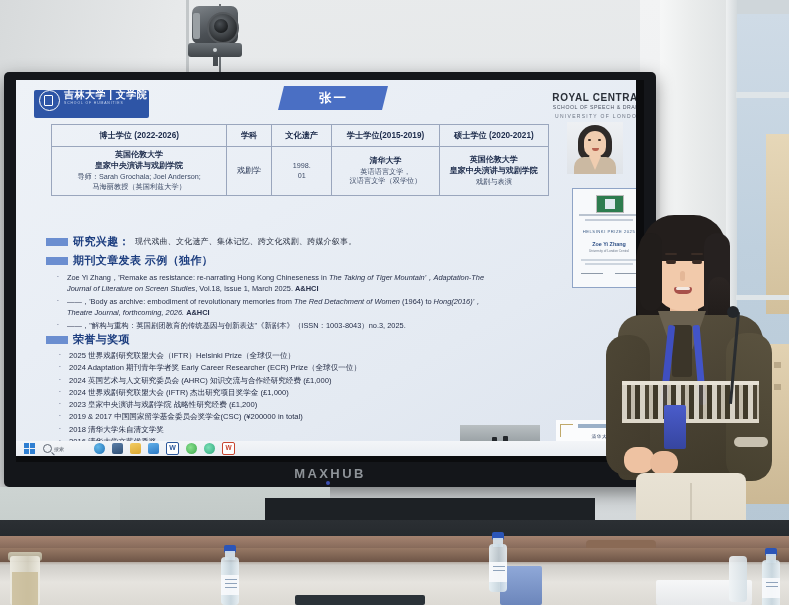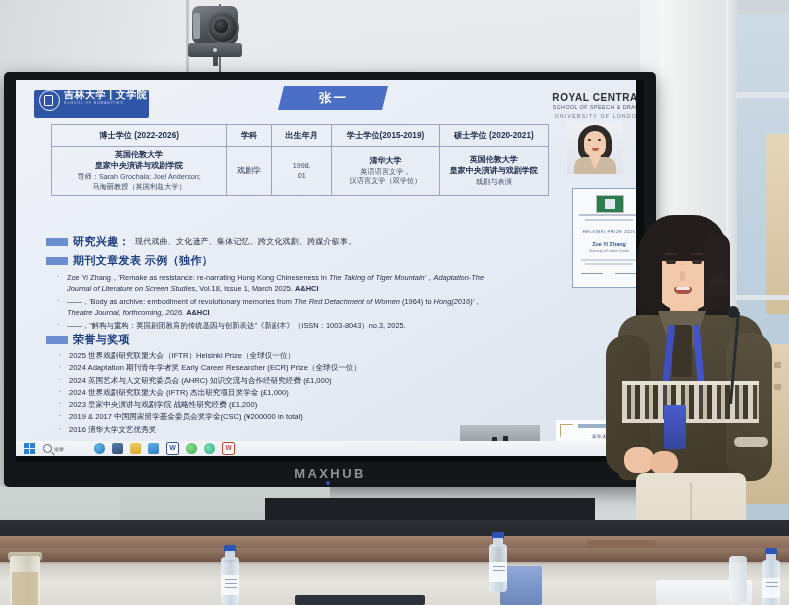--- a/index.html
+++ b/index.html
@@ -324,21 +324,21 @@
       <div class="p-mouth"></div>
       <div class="p-body"></div>
       <div class="p-collar"></div>
     </div>
 
     <table class="tbl">
       <tbody>
           <tr>
         <th style="width:180px">博士学位 (2022-2026)</th>
         <th style="width:42px">学科</th>
-        <th style="width:58px">出生年月</th>
+        <th style="width:58px">文化遗产</th>
         <th style="width:108px">学士学位(2015-2019)</th>
         <th style="width:110px">硕士学位 (2020-2021)</th>
       </tr>
       <tr>
         <td>
           <span class="cell-main">英国伦敦大学</span>
           <span class="cell-main">皇家中央演讲与戏剧学院</span>
           <span class="cell-sub">导师：Sarah Grochala; Joel Anderson;</span>
           <span class="cell-sub">马海丽教授（英国利兹大学）</span>
         </td>
@@ -415,20 +415,24 @@
           <span class="dot">·</span>
           <span class="txt">2024 世界戏剧研究联盟大会 (IFTR) 杰出研究项目奖学金 (£1,000)</span>
         </div>
       <div class="bul">
           <span class="dot">·</span>
           <span class="txt">2023 皇家中央演讲与戏剧学院 战略性研究经费 (£1,200)</span>
         </div>
       <div class="bul">
           <span class="dot">·</span>
           <span class="txt">2019 &amp; 2017 中国国家留学基金委员会奖学金(CSC) (¥200000 in total)</span>
+        </div>
+      <div class="bul">
+          <span class="dot">·</span>
+          <span class="txt">2018 清华大学朱自清文学奖</span>
         </div>
       <div class="bul">
           <span class="dot">·</span>
           <span class="txt">2016 清华大学文艺优秀奖</span>
         </div>
     </div>
 
     <div class="cert1">
       <div class="cert1-logo"></div>
       <div class="cert1-l1"></div>

